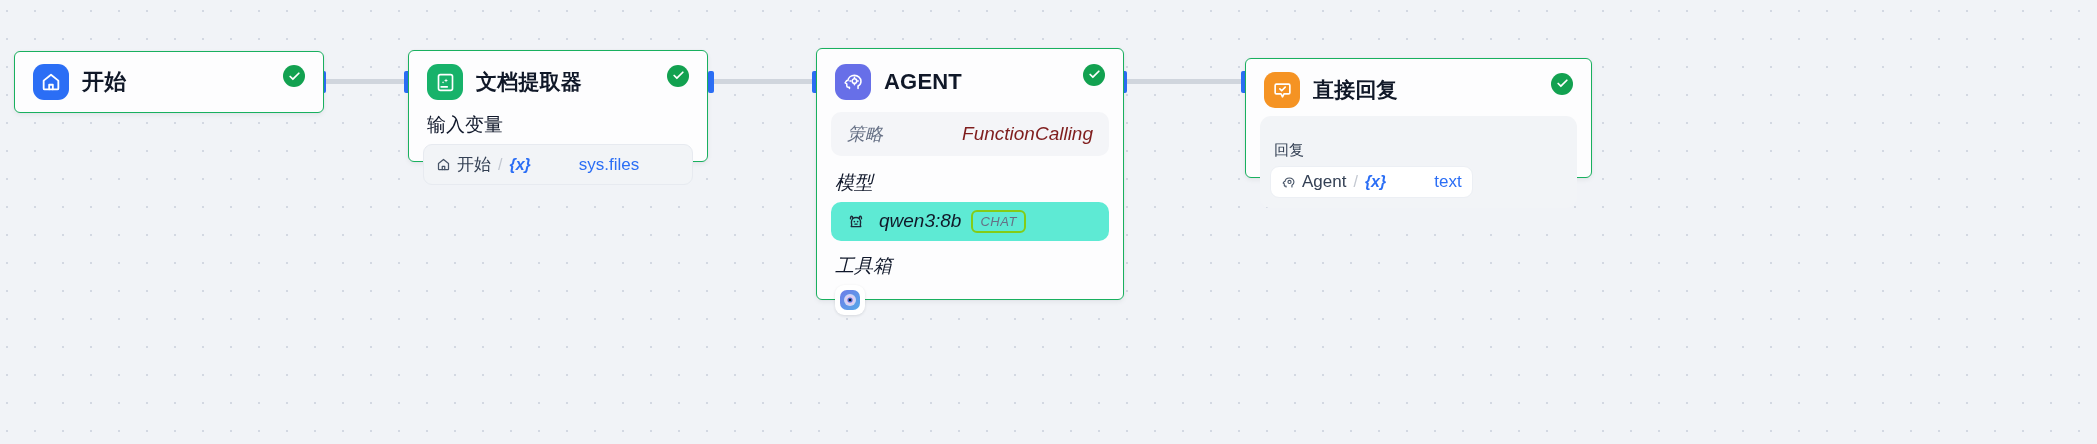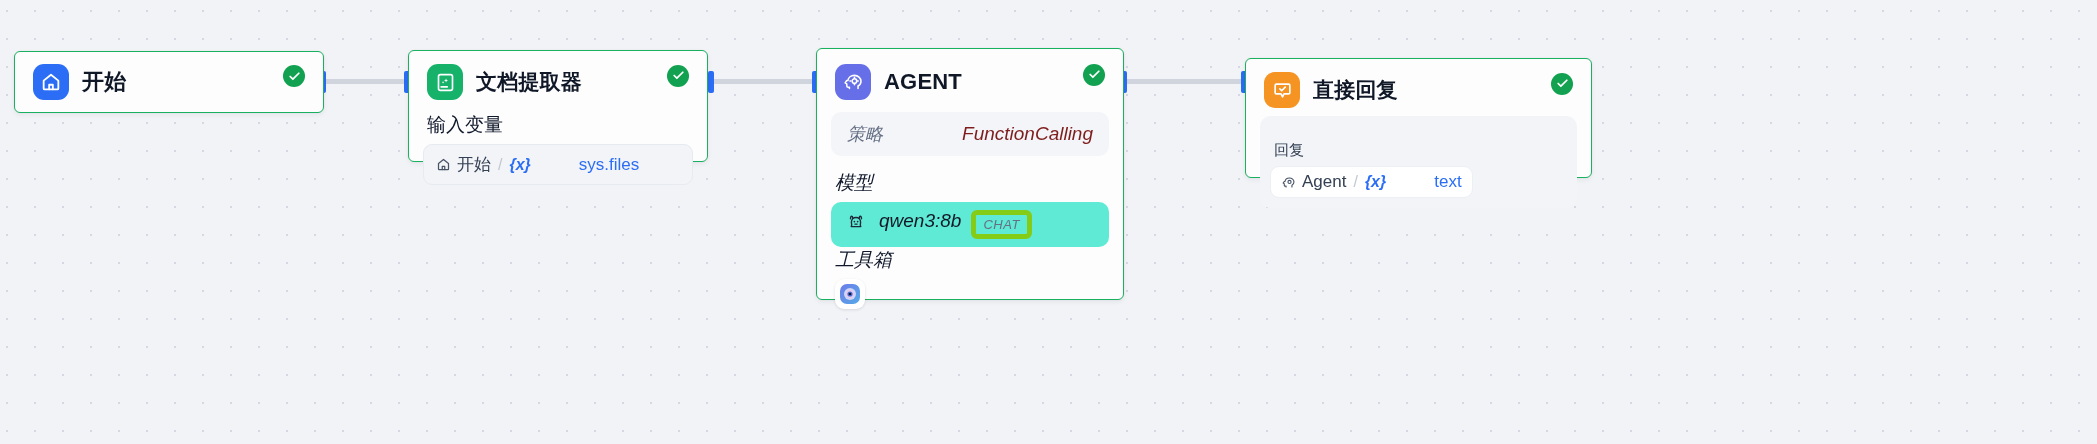--- a/index.html
+++ b/index.html
@@ -145,21 +145,21 @@
     display: flex;
     align-items: flex-start;
   }
   .model-name {
     font-size: 19px;
     color: #101828;
     margin-left: 12px;
   }
   .model-badge {
     margin-left: 10px;
-    border: 5px solid #84cc16;
+    border: 2px solid #84cc16;
     border-radius: 6px;
     padding: 2px 7px;
     font-size: 13px;
     color: #667085;
     letter-spacing: .5px;
   }
 
   
   .tool-chip {
     width: 30px;
@@ -284,21 +284,21 @@
             <path d="M7 13.2c0-3 2.2-5 5-5s5 2 5 5c0 1.3-.3 2.2-.3 3.1 0 .7.5 1 .5 1.8H6.8c0-.8.5-1.1.5-1.8 0-.9-.3-1.8-.3-3.1z"></path>
             <circle cx="10.2" cy="12.6" r=".95" fill="#1d2939" stroke="none"></circle>
             <circle cx="13.8" cy="12.6" r=".95" fill="#1d2939" stroke="none"></circle>
             <path d="M10.8 15.4h2.4"></path>
           </svg>
         </span>
         <span class="model-name">qwen3:8b</span>
         <span class="model-badge">CHAT</span>
       </div>
 
-      <div class="field-label" style="margin-top:0;">工具箱</div>
+      <div class="field-label" style="margin-top:12px;">工具箱</div>
       <div style="display:flex; align-items:center;">
         <div class="tool-chip">
           <svg width="24" height="24" viewBox="0 0 24 24">
             <defs>
               <linearGradient id="toolg" x1="0" y1="0" x2="1" y2="1">
                 <stop offset="0%" stop-color="#6d7ce8"></stop>
                 <stop offset="100%" stop-color="#55a9e8"></stop>
               </linearGradient>
             </defs>
             <rect x="2" y="2" width="20" height="20" rx="7" fill="url(#toolg)"></rect>

